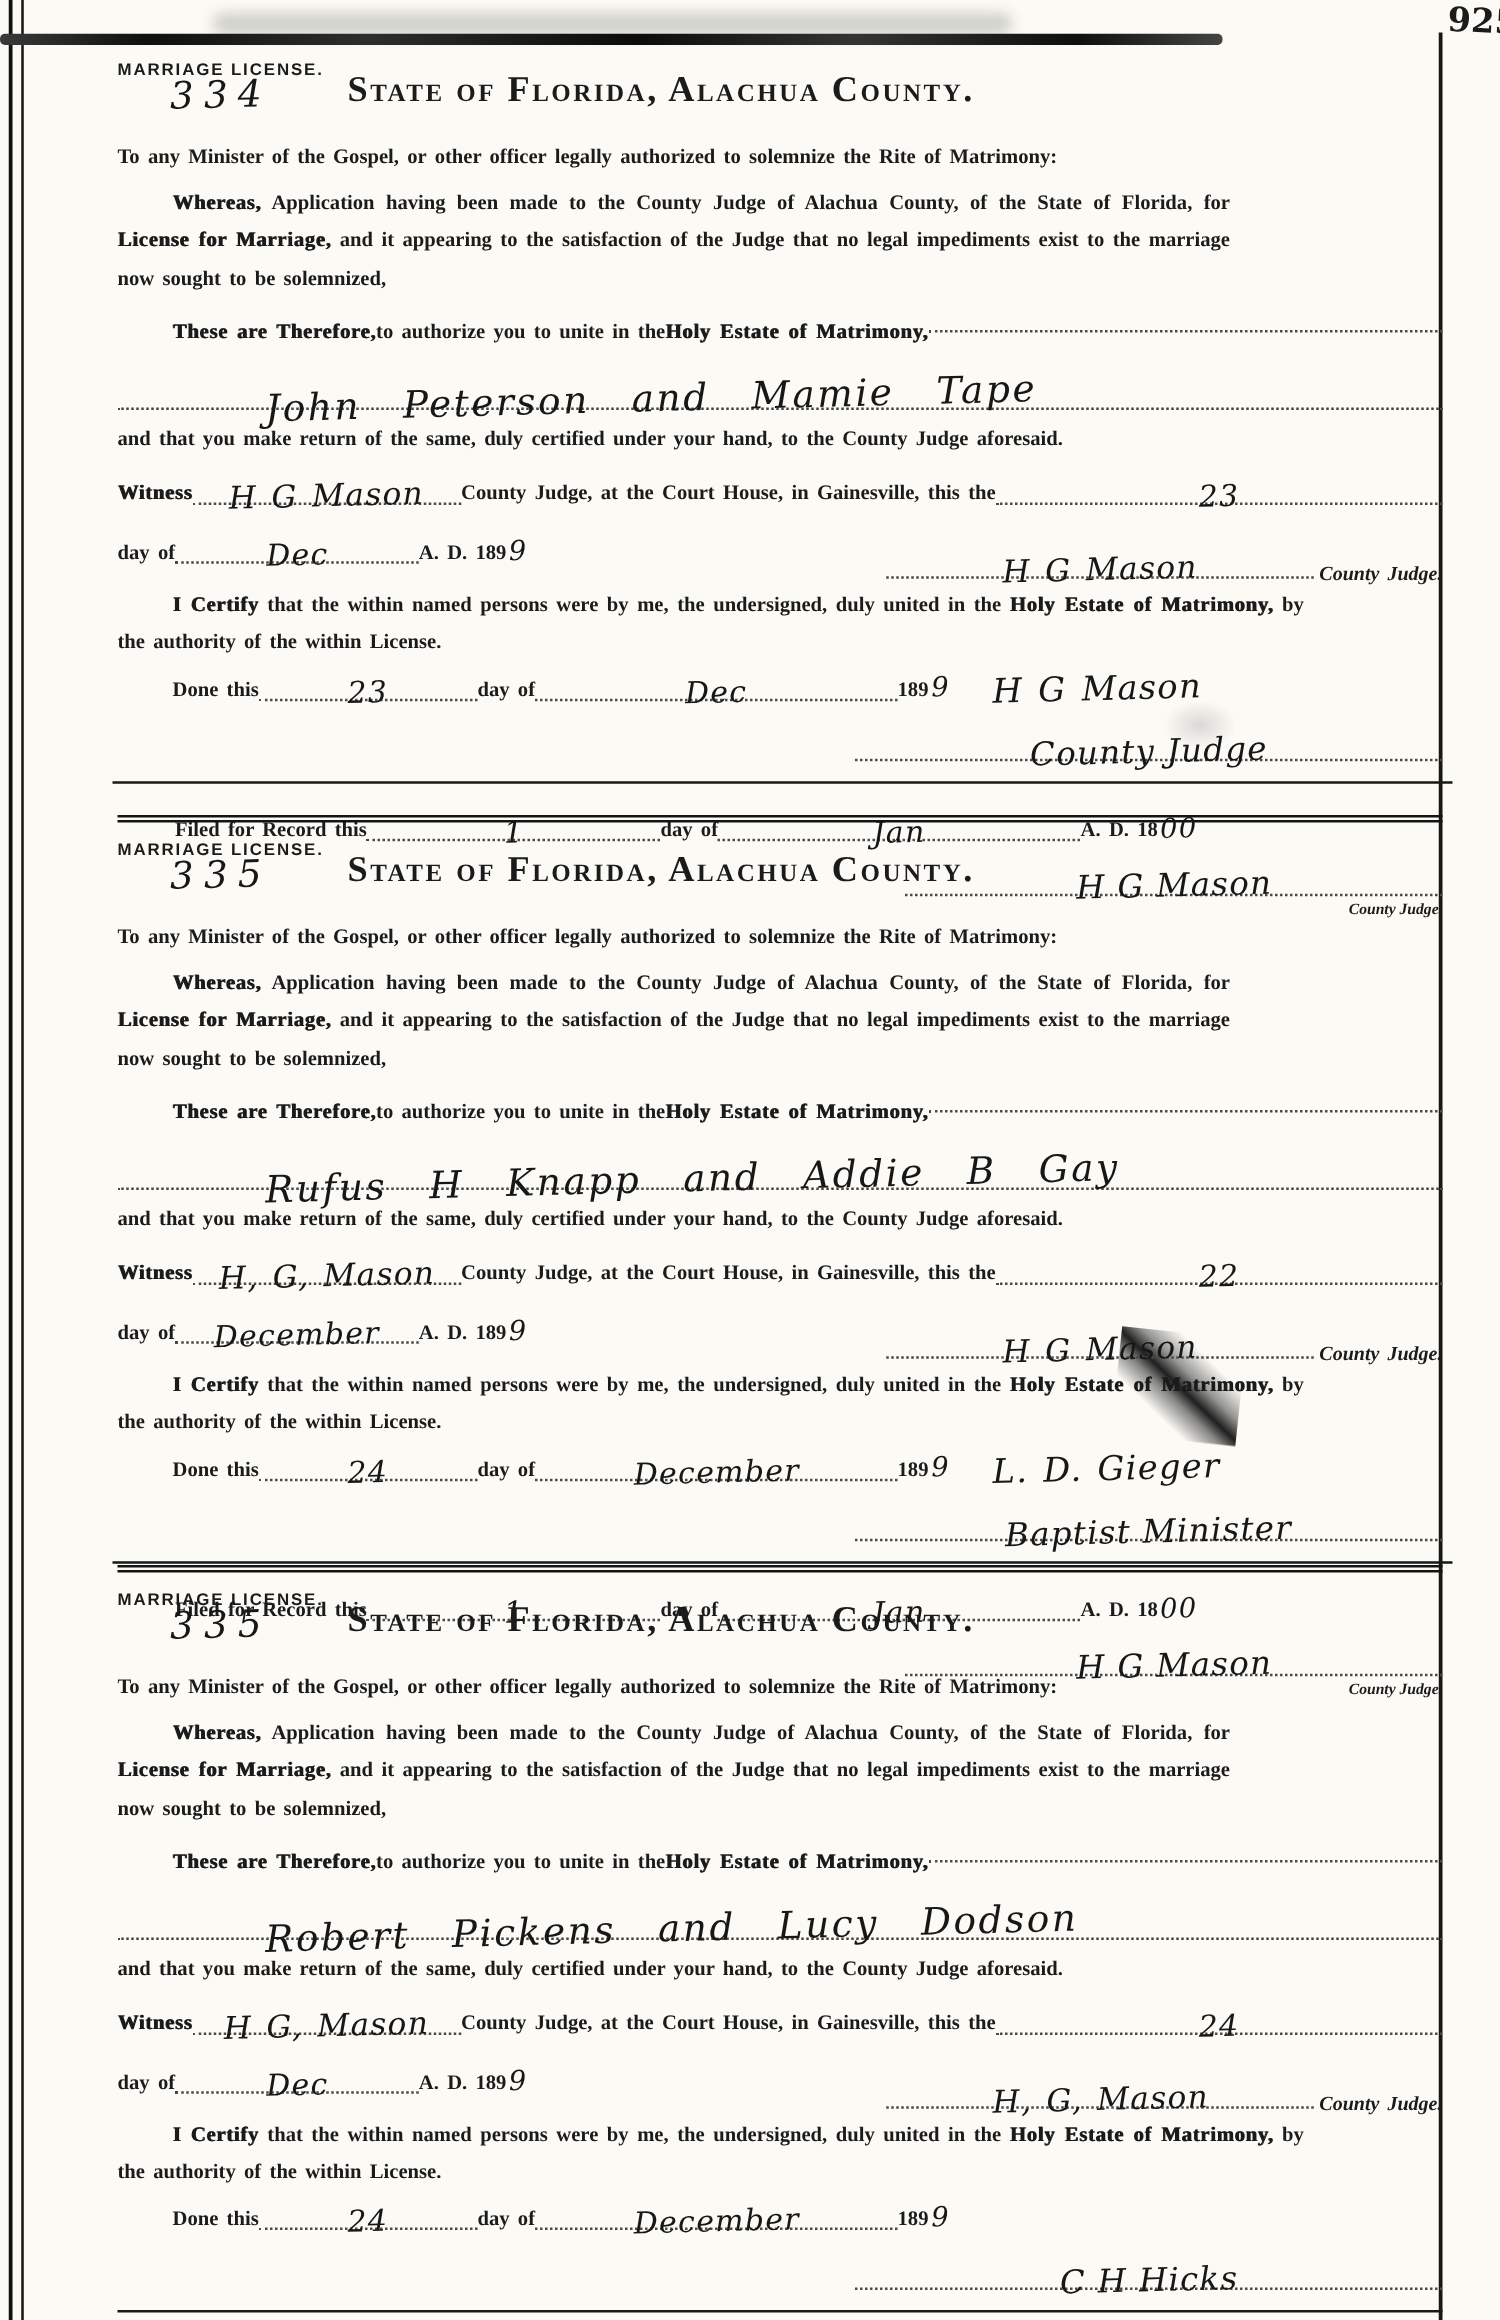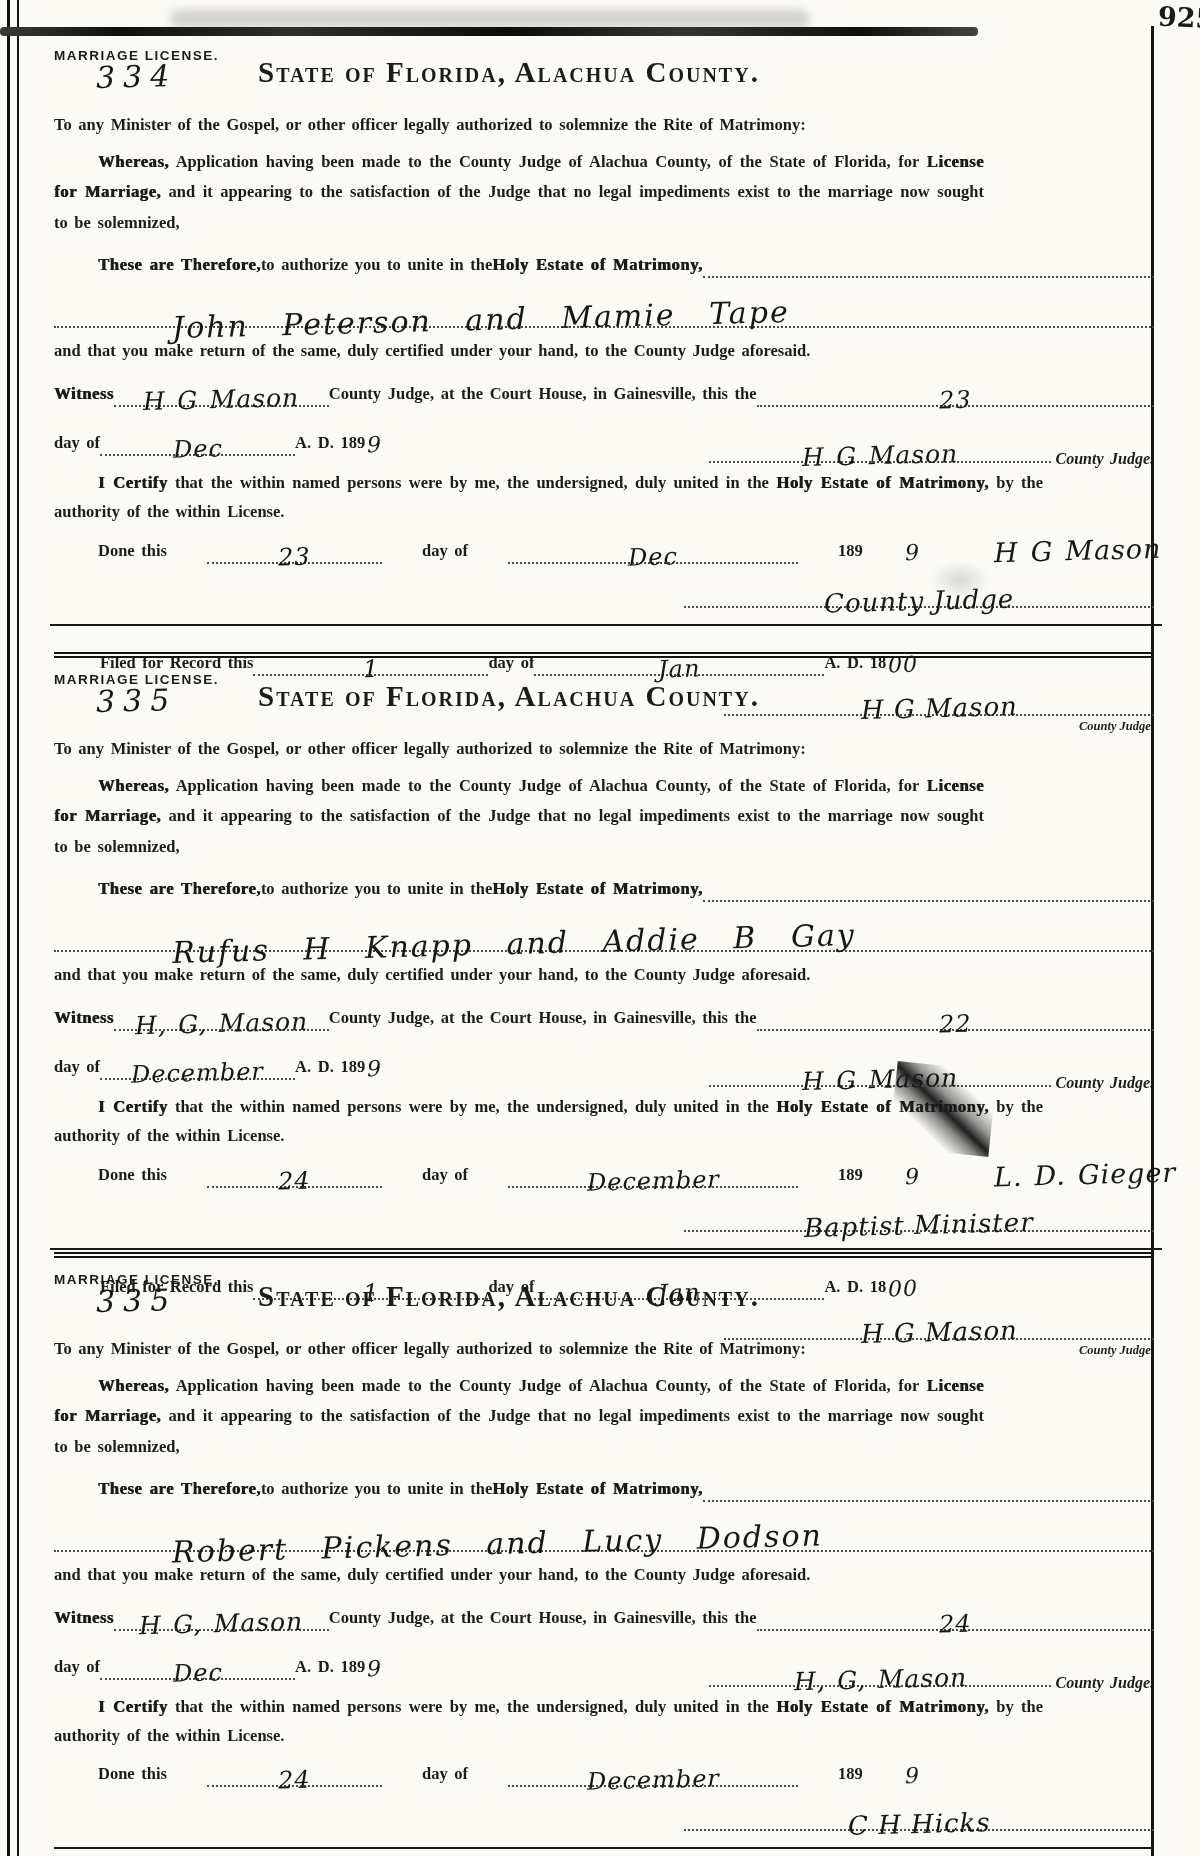--- a/index.html
+++ b/index.html
@@ -20,40 +20,40 @@
   .page-number{position:absolute;left:1158px;top:2px;font-size:27px;font-weight:700;
     font-family:"DejaVu Serif",serif;transform:rotate(3deg);}
   .ink-smudge{position:absolute;left:893px;top:1066px;width:100px;height:86px;transform:rotate(6deg);
     background:linear-gradient(38deg,transparent 28%,rgba(40,40,40,.55) 42%,rgba(8,8,8,.9) 50%,rgba(50,50,50,.5) 60%,transparent 75%);
     filter:blur(.5px);}
   .ink-smudge2{position:absolute;left:930px;top:560px;width:60px;height:40px;opacity:.25;
     background:radial-gradient(ellipse at center,#777 0%,transparent 70%);}
 
   
   #licenses{position:absolute;left:54px;right:46px;top:34px;}
-  .license{position:relative;box-sizing:border-box;padding-top:14px;}
+  .license{position:relative;box-sizing:border-box;padding-top:14px;margin-left:40px;}
   .license:nth-child(1){height:618px;}
   .license:nth-child(2){height:600px;}
   .license:nth-child(3){height:604px;overflow:hidden;}
   .license + .license{border-top:6px double #141414;}
 
   .lic-head{position:relative;height:62px;}
   .form-label{font-family:"Liberation Sans",sans-serif;font-weight:700;font-size:13.5px;
     letter-spacing:1.5px;}
   .lic-number{position:absolute;left:42px;top:14px;}
   .state-title{position:absolute;left:0;right:190px;top:8px;margin:0;text-align:center;
     font-variant:small-caps;font-size:29px;font-weight:700;letter-spacing:2px;}
 
   p,.row{font-size:16.5px;font-weight:700;line-height:1.55;margin:0;word-spacing:2.5px;}
   .to-any{margin-top:2px;padding-right:84px;}
   .whereas{margin-top:9px;padding-right:170px;text-align:justify;text-indent:44px;line-height:1.85;}
   .certify{margin-top:12px;padding-right:111px;text-align:justify;text-indent:44px;line-height:1.8;}
   .bl{font-weight:700;letter-spacing:.6px;text-shadow:.7px 0 0 currentColor;}
 
-  .row{display:flex;align-items:flex-end;white-space:nowrap;}
+  .row{display:flex;align-items:center;white-space:nowrap;}
   .dotfill{flex:1;border-bottom:2px dotted #4a4a4a;}
   .slot{display:flex;align-items:flex-end;justify-content:center;border-bottom:2px dotted #4a4a4a;}
   .slot .hand{margin-bottom:-7px;}
 
   .hand{font-family:"DejaVu Serif",serif;font-style:italic;font-weight:400;font-size:24px;
     line-height:1;letter-spacing:1px;color:#171717;display:inline-block;transform:rotate(-1.5deg);}
   .lic-number .hand, .lic-number{font-size:30px;letter-spacing:8px;}
   .names-row{display:flex;align-items:flex-end;border-bottom:2.5px dotted #474747;height:44px;margin-top:4px;}
   .names{font-size:30px;letter-spacing:2px;word-spacing:22px;margin:0 0 -9px 118px;}
   .sig{font-size:25px;}
@@ -62,21 +62,21 @@
   .return-line{margin-top:10px;}
   .witness-row{margin-top:18px;}
   .witness-row .slot.w1{flex:0 0 215px;}
   .witness-row .slot.w2{flex:1;}
   .dayof-row{margin-top:20px;}
   .dayof-row .slot.month{flex:0 0 195px;}
   .judge-block{display:flex;align-items:baseline;flex:0 0 445px;margin-left:auto;transform:translateY(16px);}
   .judge-block .slot{flex:1;}
   .cj-label{font-size:16px;font-weight:700;font-style:italic;margin-left:4px;}
 
-  .done-row{margin-top:10px;padding-left:44px;gap:40px;}
+  .done-row{margin-top:10px;padding-left:44px;}
   .done-row .slot.dday{flex:0 0 175px;}
   .done-row .slot.dmonth{flex:0 0 290px;}
   .done-row .dsig{margin-left:34px;font-size:27px;}
   .done-below{display:flex;align-items:flex-end;justify-content:center;width:470px;height:40px;
     margin-left:auto;border-bottom:2px dotted #4a4a4a;margin-top:2px;}
   .done-below .hand{font-size:26px;margin-bottom:-8px;}
 
   .end-rule{border-top:2.5px solid #181818;margin:16px -8px 0 -4px;}
   .filed-row{margin-top:24px;padding-left:46px;padding-right:250px;}
   .filed-row .slot.fday{flex:0 0 235px;}

